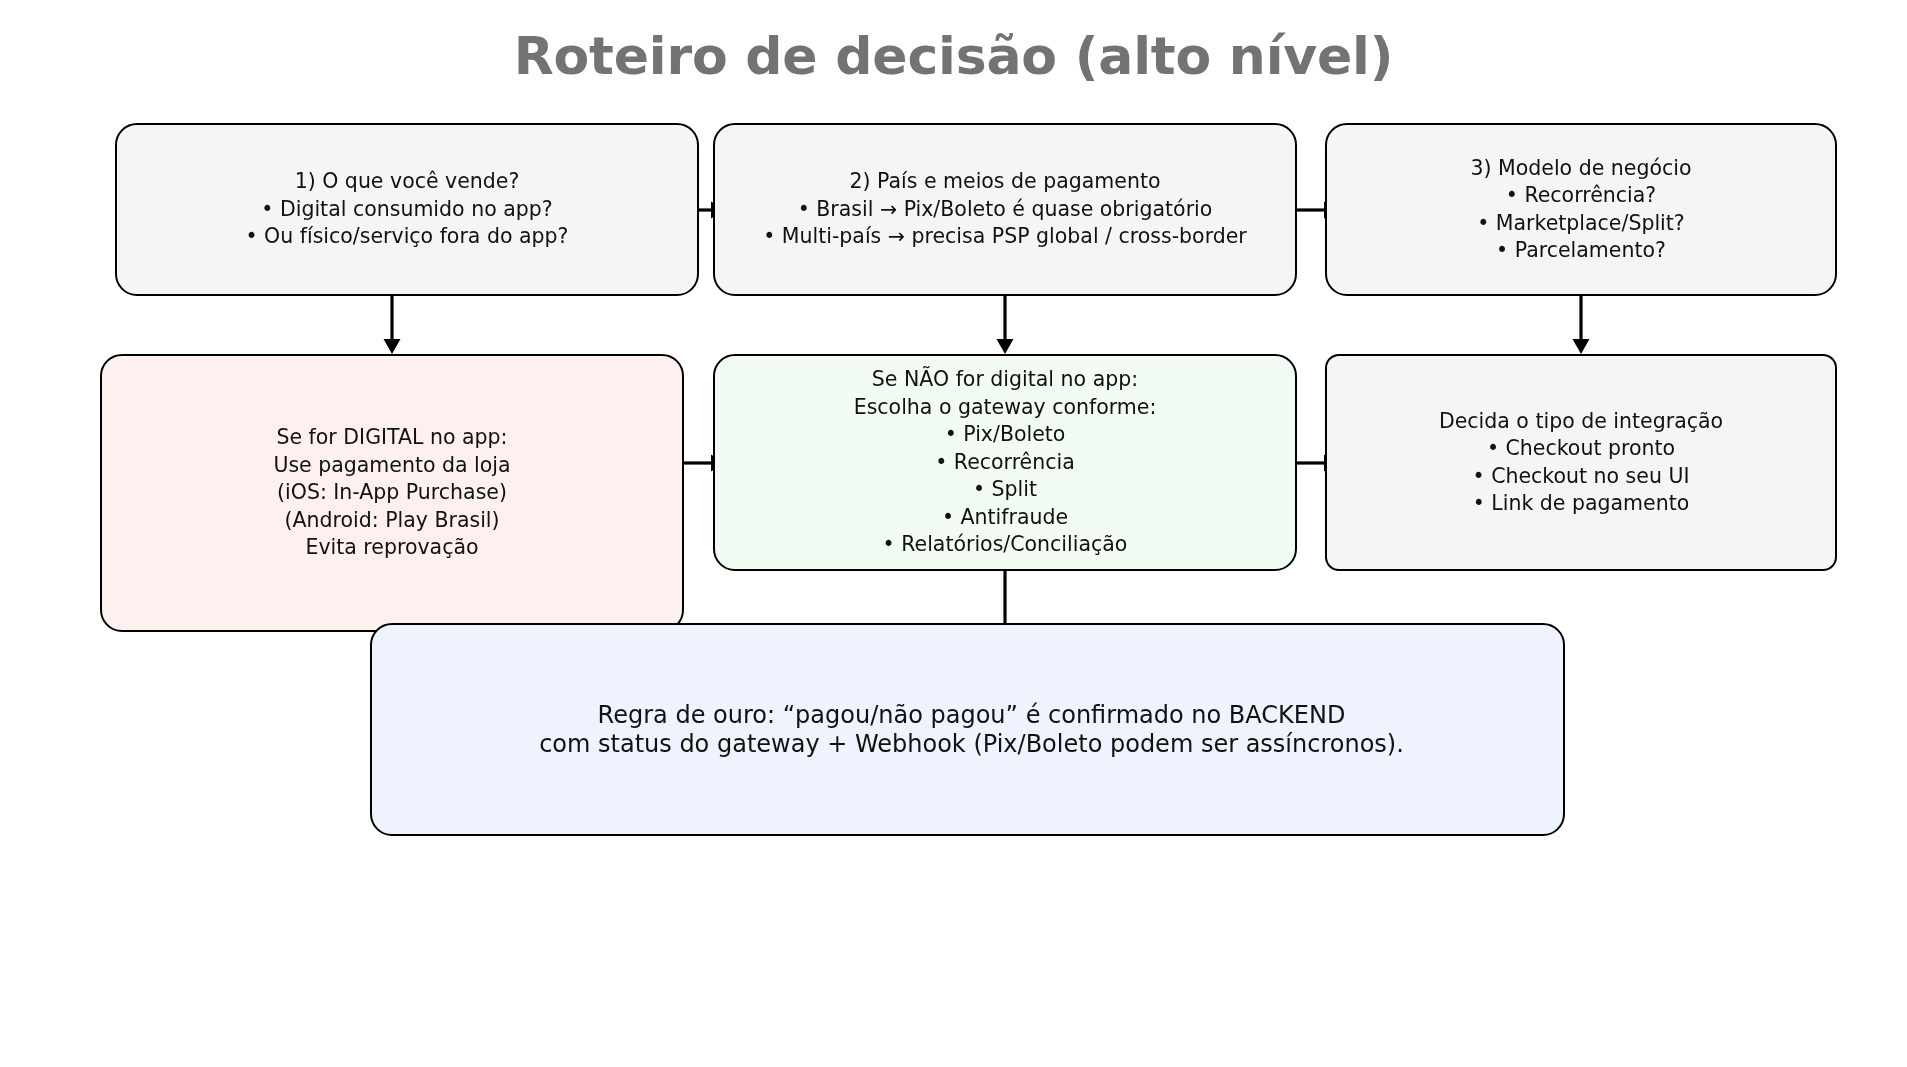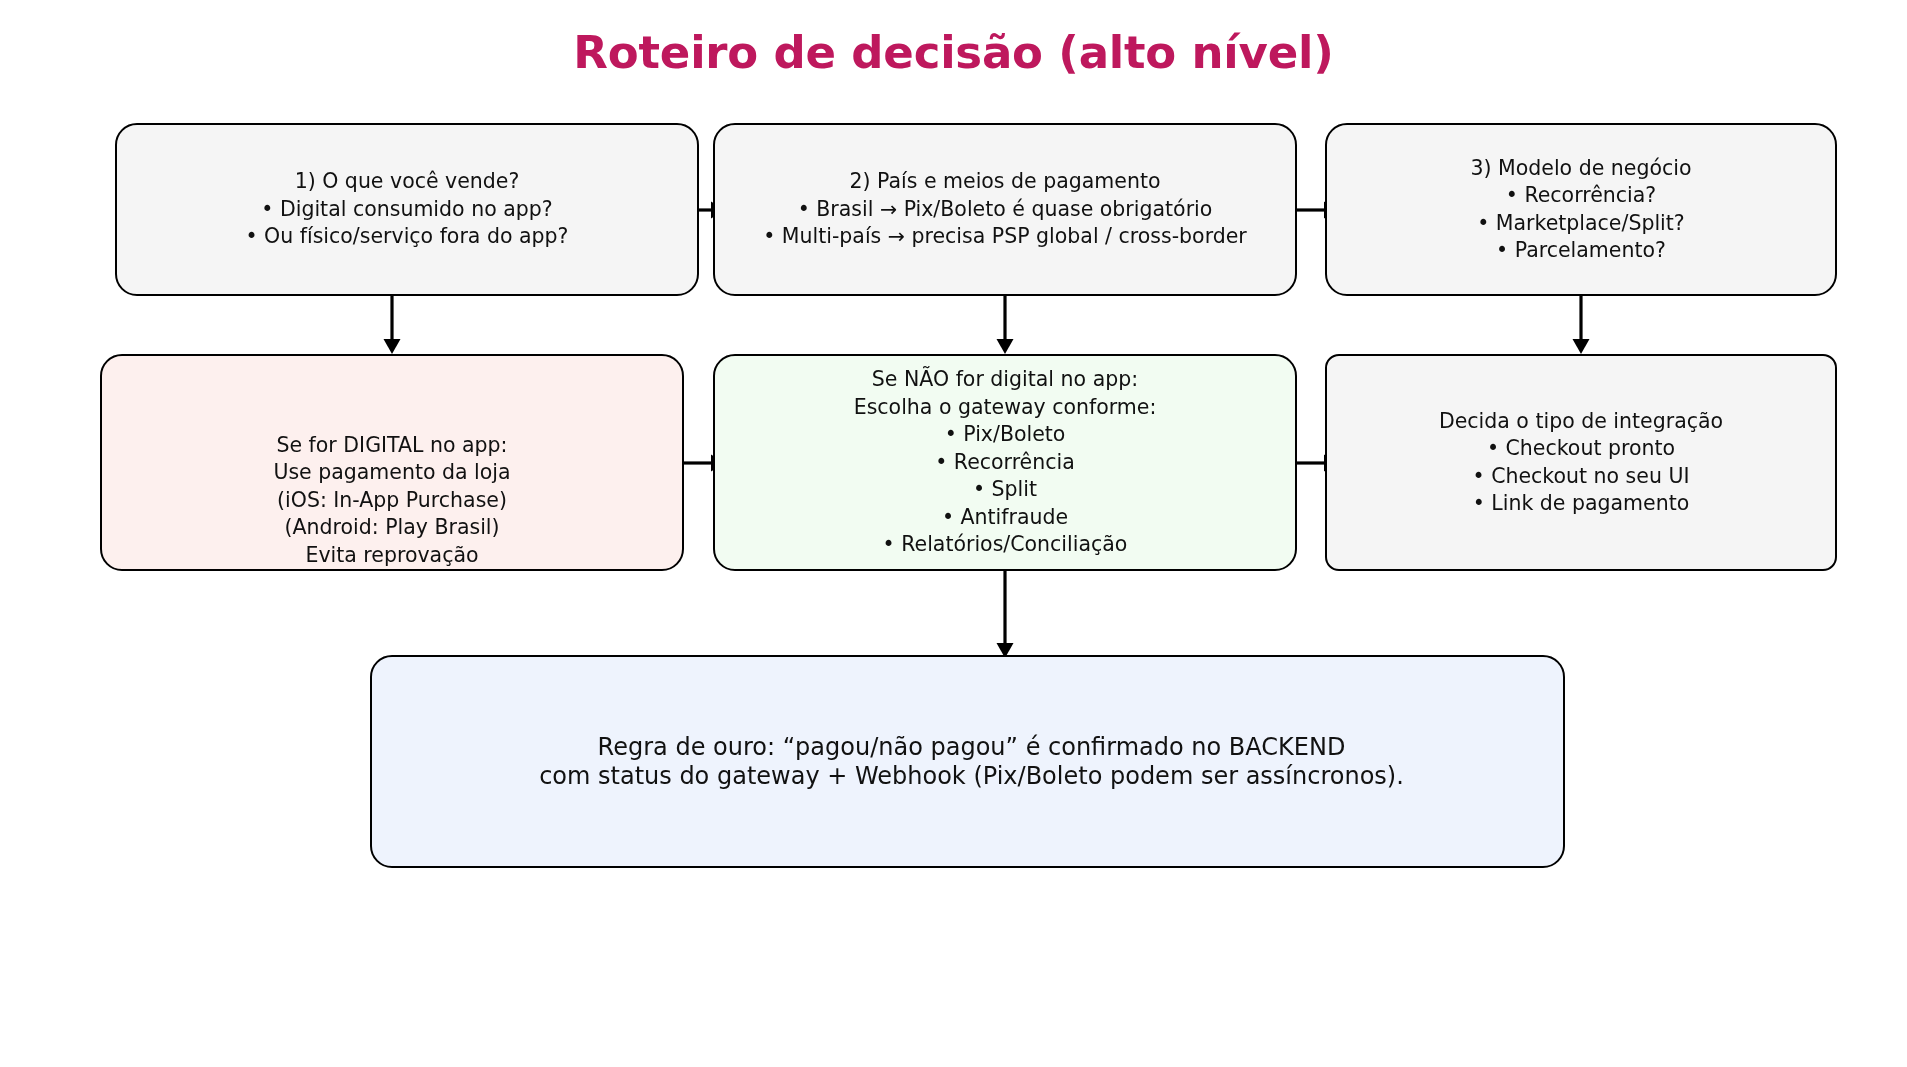--- a/index.html
+++ b/index.html
@@ -21,24 +21,24 @@
     background: #ffffff;
   }
 
   
   #diagram-title {
     position: absolute;
     left: 0;
     top: 26px;
     width: 1907px;
     text-align: center;
-    font-size: 45px;
+    font-size: 52px;
     font-weight: bold;
     letter-spacing: -0.2px;
-    color: #be185d;
+    color: #737373;
     white-space: nowrap;
   }
 
   
   .node {
     position: absolute;
     box-sizing: border-box;
     border: 2.6px solid #000000;
     border-radius: 22px;
     display: flex;
@@ -56,25 +56,25 @@
   }
   .node .lines div {
     white-space: nowrap;
   }
 
   
   #node-sell       { left: 115px;  top: 123px; width: 584px;  height: 173px; }
   #node-country    { left: 713px;  top: 123px; width: 584px;  height: 173px; align-items: center; }
   #node-business   { left: 1325px; top: 123px; width: 512px;  height: 173px; }
 
-  #node-digital    { left: 100px;  top: 354px; width: 584px;  height: 217px; align-items: flex-end; }
+  #node-digital    { left: 100px;  top: 354px; width: 584px;  height: 278px; }
   #node-notdigital { left: 713px;  top: 354px; width: 584px;  height: 217px; }
   #node-integration{ left: 1325px; top: 354px; width: 512px;  height: 217px; border-radius: 14px; }
 
-  #node-goldenrule { left: 370px;  top: 655px; width: 1195px; height: 213px;
+  #node-goldenrule { left: 370px;  top: 623px; width: 1195px; height: 213px;
                      font-size: 24px; line-height: 29px; padding-left: 8px; }
 
   
   .fill-gray  { background: #f5f5f5; }
   .fill-pink  { background: #fdf0ee; }
   .fill-green { background: #f2fcf2; }
   .fill-blue  { background: #eef3fd; }
 
   
   .conn { position: absolute; }

